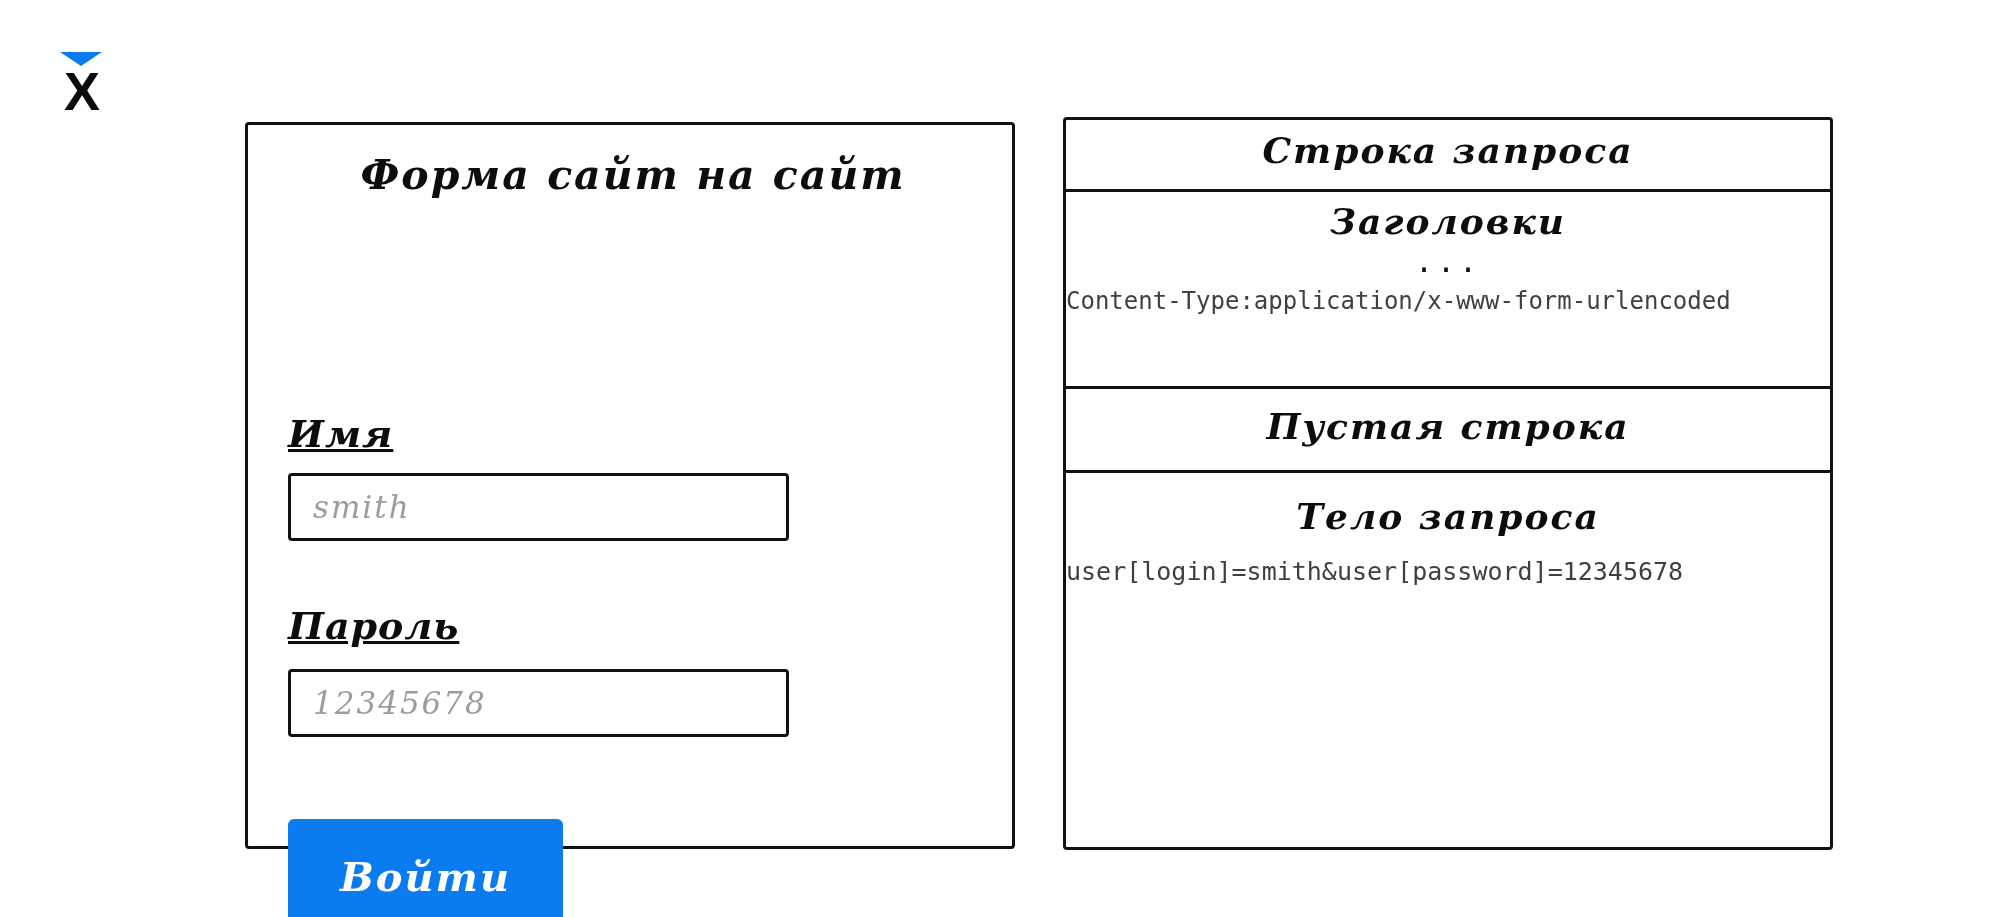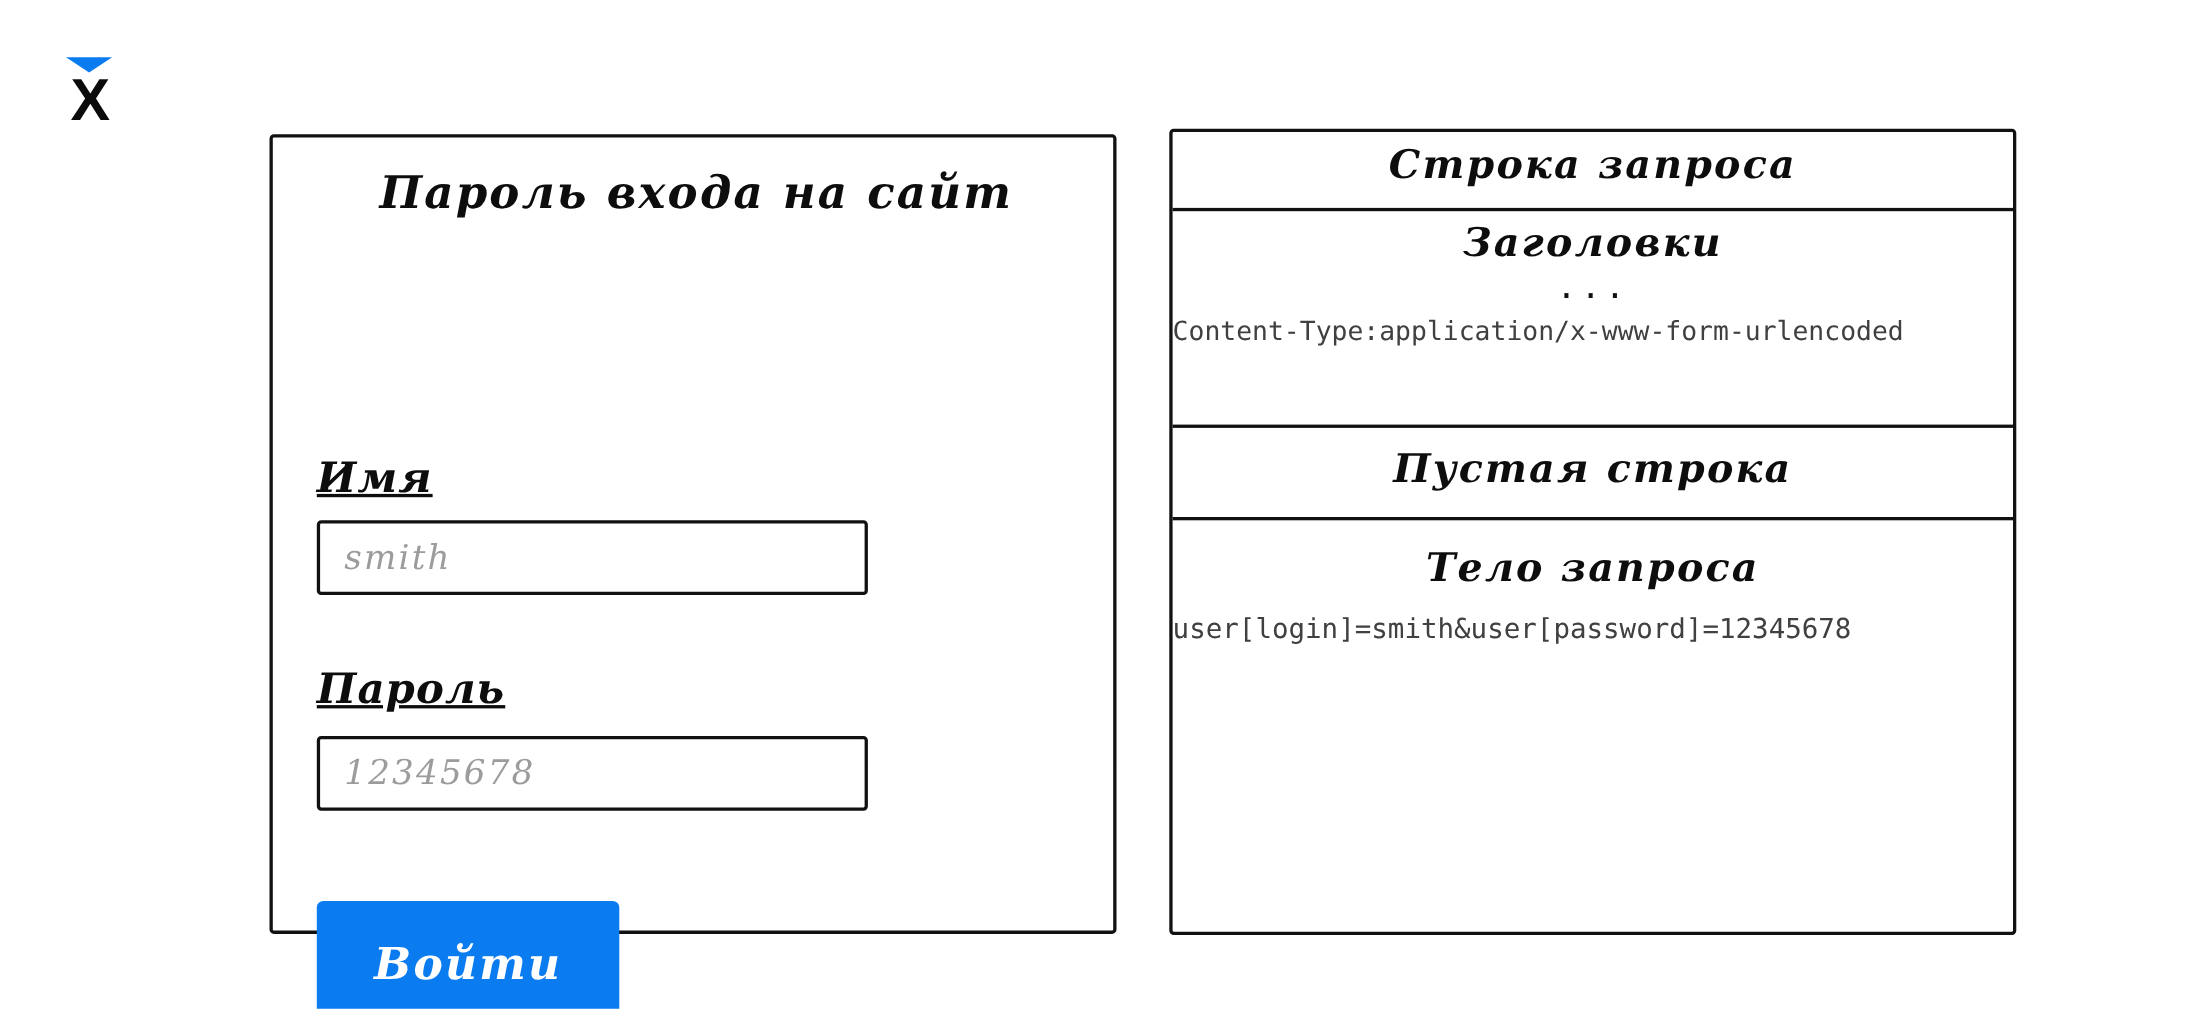--- a/index.html
+++ b/index.html
@@ -186,21 +186,21 @@
 </style>
 </head>
 <body>
 
 <div id="logo">
   <div class="cap"></div>
   <div class="letter">X</div>
 </div>
 
 <div class="panel" id="form-panel">
-  <div id="form-title">Пароль входа на сайт</div>
+  <div id="form-title">Форма сайт на сайт</div>
 
   <div class="field-label" id="label-name">Имя</div>
   <input class="text-input" id="input-name" type="text" placeholder="smith" style="">
 
   <div class="field-label" id="label-pass">Пароль</div>
   <input class="text-input" id="input-pass" type="text" placeholder="12345678" style="">
 
   <button id="submit-button">Войти</button>
 </div>
 

